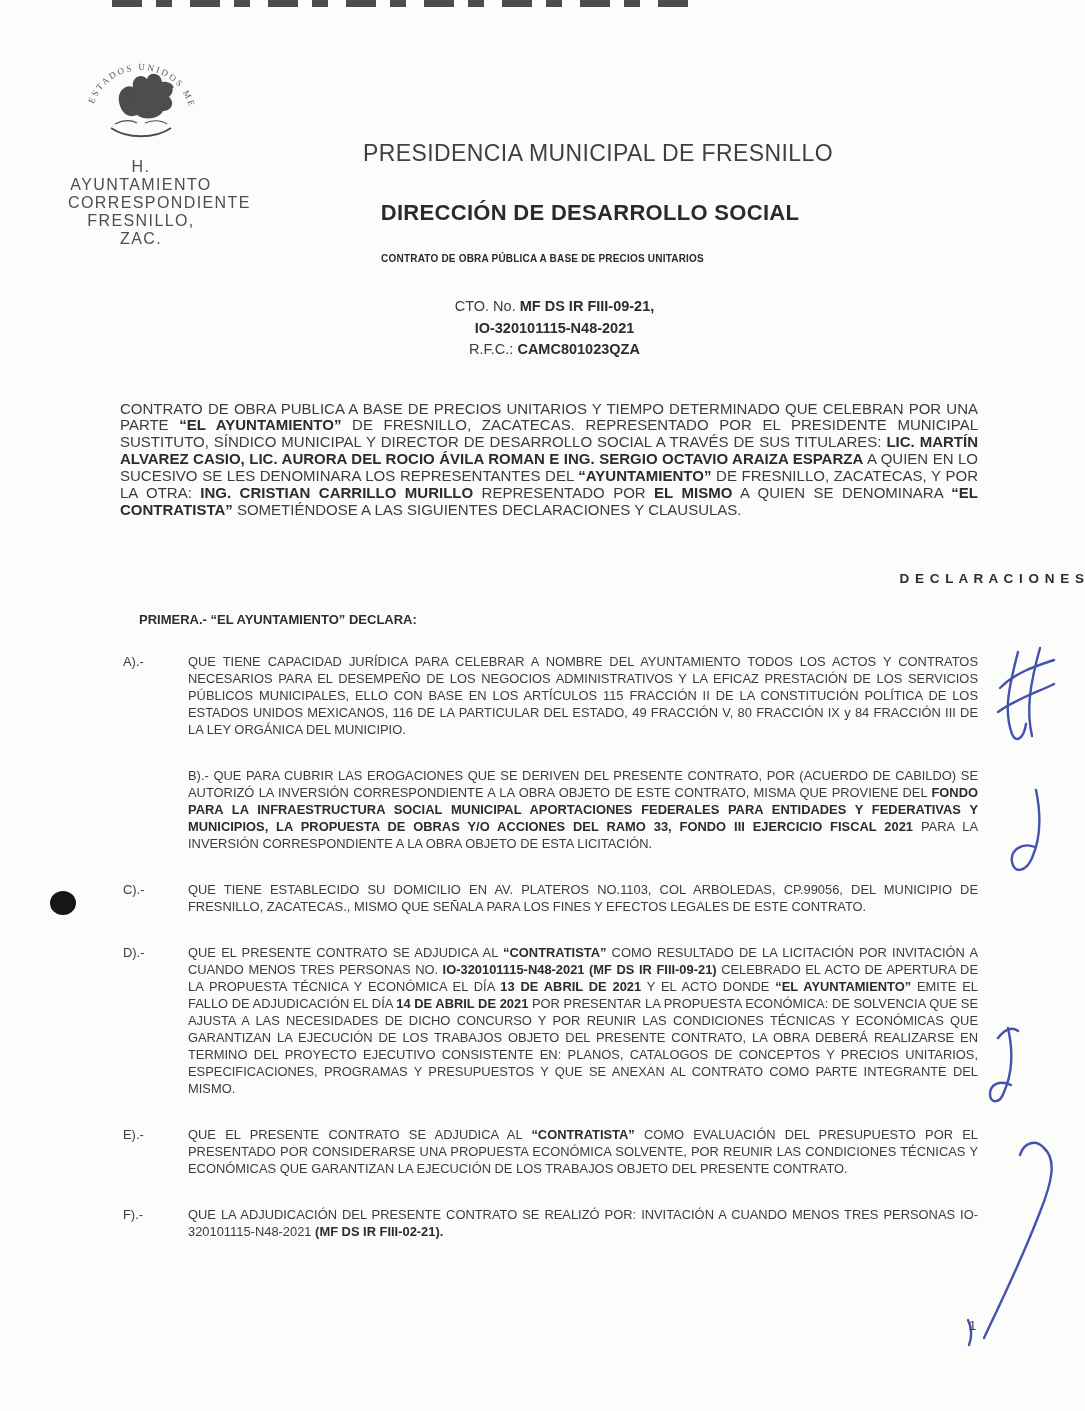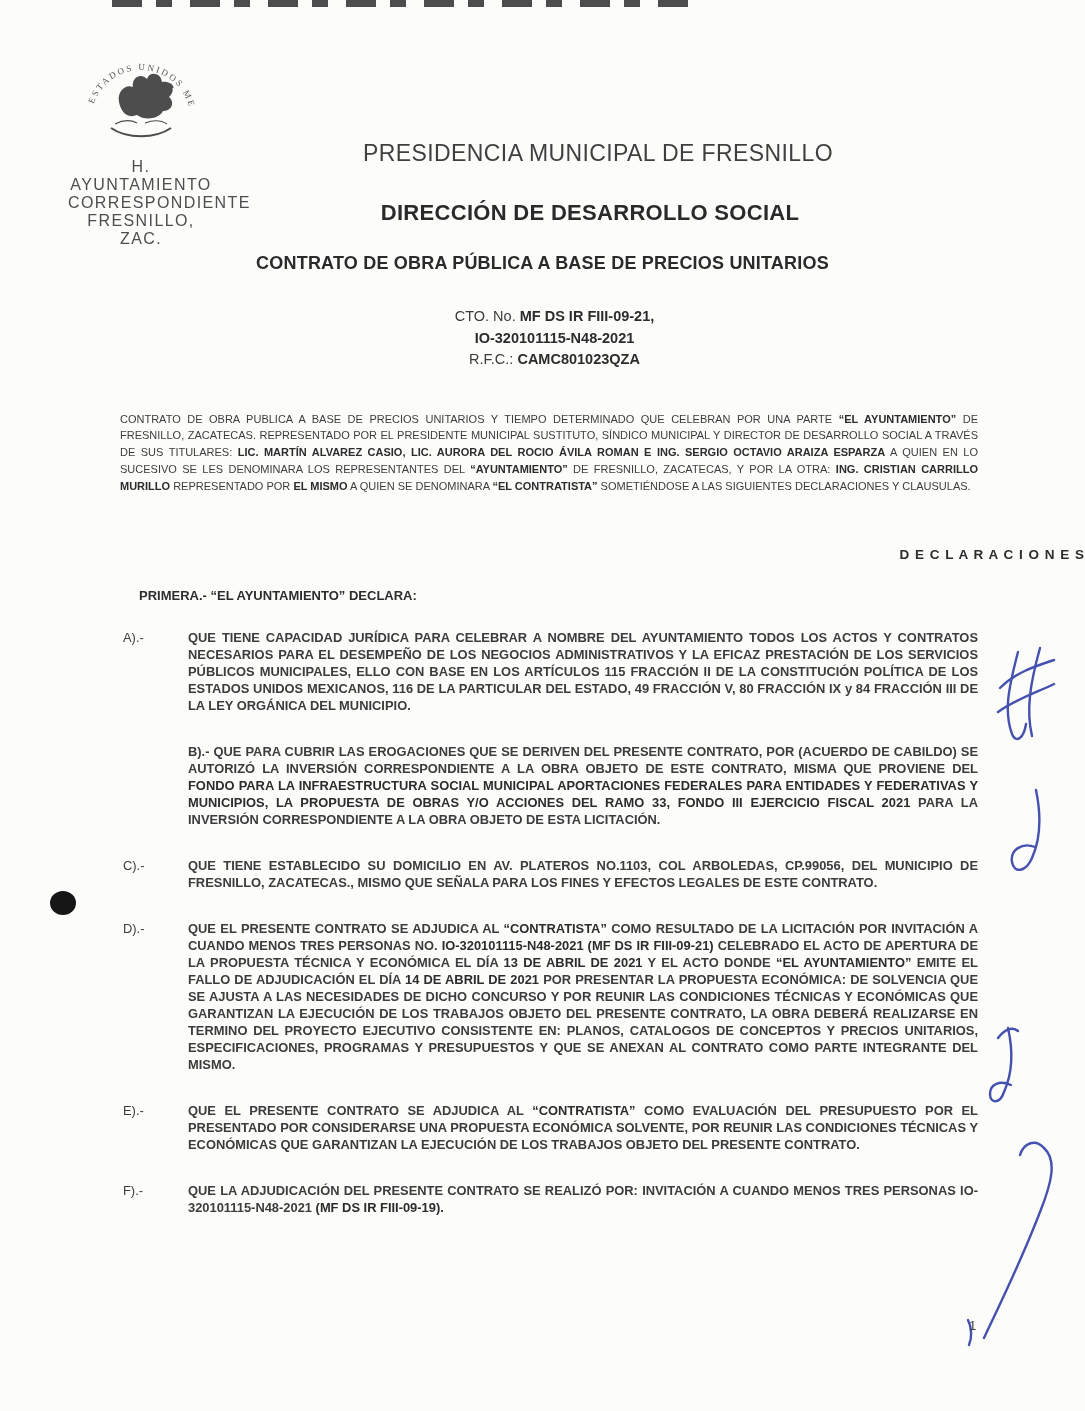--- a/index.html
+++ b/index.html
@@ -6,29 +6,29 @@
   .page{position:relative;width:1085px;height:1411px;margin:0 auto;background:#fcfcfb;
         font-family:"Liberation Sans",sans-serif;color:#3c3c3c;overflow:hidden;}
   b{color:#2c2c2c;}
   .scan-top{position:absolute;top:0;left:112px;width:580px;height:7px;opacity:.82;
         background:repeating-linear-gradient(90deg,#262626 0 30px,transparent 30px 44px,#262626 44px 60px,transparent 60px 78px);}
   .emblem{position:absolute;left:68px;top:36px;width:146px;text-align:center;}
   .emblem-caption{margin-top:0;font-size:16px;letter-spacing:1.4px;color:#4e4e4e;line-height:18px;}
   .header{padding-top:140px;text-align:center;}
   .title{font-size:23px;font-weight:400;color:#3f3f3f;letter-spacing:.4px;padding-left:111px;}
   .subtitle{margin-top:33px;font-size:22px;font-weight:700;color:#2a2a2a;letter-spacing:.3px;padding-left:95px;}
-  .contract-heading{margin-top:27px;font-size:18px;font-weight:700;color:#2a2a2a;letter-spacing:.2px;}
+  .contract-heading{margin-top:27px;font-size:10px;font-weight:700;color:#2a2a2a;letter-spacing:.2px;}
   .cto{margin-top:32px;font-size:14.5px;line-height:21.5px;color:#3c3c3c;padding-left:24px;}
-  .intro{margin:40px 107px 0 120px;font-size:11px;line-height:16.9px;text-align:justify;}
+  .intro{margin:40px 107px 0 120px;font-size:15px;line-height:16.9px;text-align:justify;}
   .decl-heading{margin-top:52px;text-align:right;font-weight:700;font-size:13.5px;color:#2d2d2d;letter-spacing:1px;}
   .primera{margin:26px 0 0 121px;font-weight:700;font-size:13px;color:#2d2d2d;padding-left:18px;}
   .items{margin-top:26px;}
   .item{display:flex;margin:0 107px 29px 123px;font-size:12.9px;line-height:17px;}
   .item-label{width:65px;flex:0 0 65px;}
-  .item-text{flex:1;text-align:justify;font-weight:bold;}
+  .item-text{flex:1;text-align:justify;}
   .hole-punch{position:absolute;left:50px;top:891px;width:26px;height:24px;border-radius:50%;background:#161616;}
   .page-number{position:absolute;left:969px;top:1318px;font-size:13px;color:#3c3c3c;}
   .ink-overlay{position:absolute;left:0;top:0;width:1085px;height:1411px;pointer-events:none;}
 </style>
 </head>
 <body>
 
 <div class="page">
 
   <div class="scan-top"></div>
@@ -90,21 +90,21 @@
     <div class="item">
       <div class="item-label">D).-</div>
       <div class="item-text"><span>QUE EL PRESENTE CONTRATO SE ADJUDICA AL </span><b>“CONTRATISTA”</b><span> COMO RESULTADO DE LA LICITACIÓN POR INVITACIÓN A CUANDO MENOS TRES PERSONAS NO. </span><b>IO-320101115-N48-2021 (MF DS IR FIII-09-21)</b><span> CELEBRADO EL ACTO DE APERTURA DE LA PROPUESTA TÉCNICA Y ECONÓMICA EL DÍA </span><b>13 DE ABRIL DE 2021</b><span> Y EL ACTO DONDE </span><b>“EL AYUNTAMIENTO”</b><span> EMITE EL FALLO DE ADJUDICACIÓN EL DÍA </span><b>14 DE ABRIL DE 2021</b><span> POR PRESENTAR LA PROPUESTA ECONÓMICA:  DE SOLVENCIA QUE SE AJUSTA A LAS NECESIDADES DE DICHO CONCURSO Y POR REUNIR LAS CONDICIONES TÉCNICAS Y ECONÓMICAS QUE GARANTIZAN LA EJECUCIÓN DE LOS TRABAJOS OBJETO DEL PRESENTE CONTRATO, LA OBRA DEBERÁ REALIZARSE EN TERMINO DEL PROYECTO EJECUTIVO CONSISTENTE EN: PLANOS, CATALOGOS DE CONCEPTOS Y PRECIOS UNITARIOS, ESPECIFICACIONES, PROGRAMAS Y PRESUPUESTOS Y QUE SE ANEXAN AL CONTRATO COMO PARTE INTEGRANTE DEL MISMO.</span></div>
     </div>
     <div class="item">
       <div class="item-label">E).-</div>
       <div class="item-text"><span>QUE EL PRESENTE CONTRATO SE ADJUDICA AL </span><b>“CONTRATISTA”</b><span> COMO EVALUACIÓN DEL PRESUPUESTO POR EL PRESENTADO POR CONSIDERARSE UNA PROPUESTA ECONÓMICA SOLVENTE, POR REUNIR LAS CONDICIONES TÉCNICAS Y ECONÓMICAS QUE GARANTIZAN LA EJECUCIÓN DE LOS TRABAJOS OBJETO DEL PRESENTE CONTRATO.</span></div>
     </div>
     <div class="item">
       <div class="item-label">F).-</div>
-      <div class="item-text"><span> QUE LA ADJUDICACIÓN DEL PRESENTE CONTRATO SE REALIZÓ POR: INVITACIÓN A CUANDO MENOS TRES PERSONAS  IO-320101115-N48-2021 </span><b>(MF DS IR FIII-09-19).</b></div>
+      <div class="item-text"><span> QUE LA ADJUDICACIÓN DEL PRESENTE CONTRATO SE REALIZÓ POR: INVITACIÓN A CUANDO MENOS TRES PERSONAS  IO-320101115-N48-2021 </span><b>(MF DS IR FIII-02-21).</b></div>
     </div>
   </div>
 
   <svg class="ink-overlay" viewBox="0 0 1085 1411">
     <g fill="none" stroke="#2b3aa5" stroke-width="2.4" stroke-linecap="round" opacity="0.88">
       <path d="M1018 652 C1008 690 1004 712 1012 734 C1016 744 1024 738 1026 724"></path>
       <path d="M1040 648 C1030 684 1026 710 1032 736"></path>
       <path d="M1000 688 C1016 672 1036 666 1054 660"></path>
       <path d="M998 712 C1014 700 1038 692 1054 684"></path>
       <path d="M1036 790 C1041 814 1041 838 1032 858 C1026 872 1014 874 1012 862 C1010 850 1022 842 1035 847"></path>

